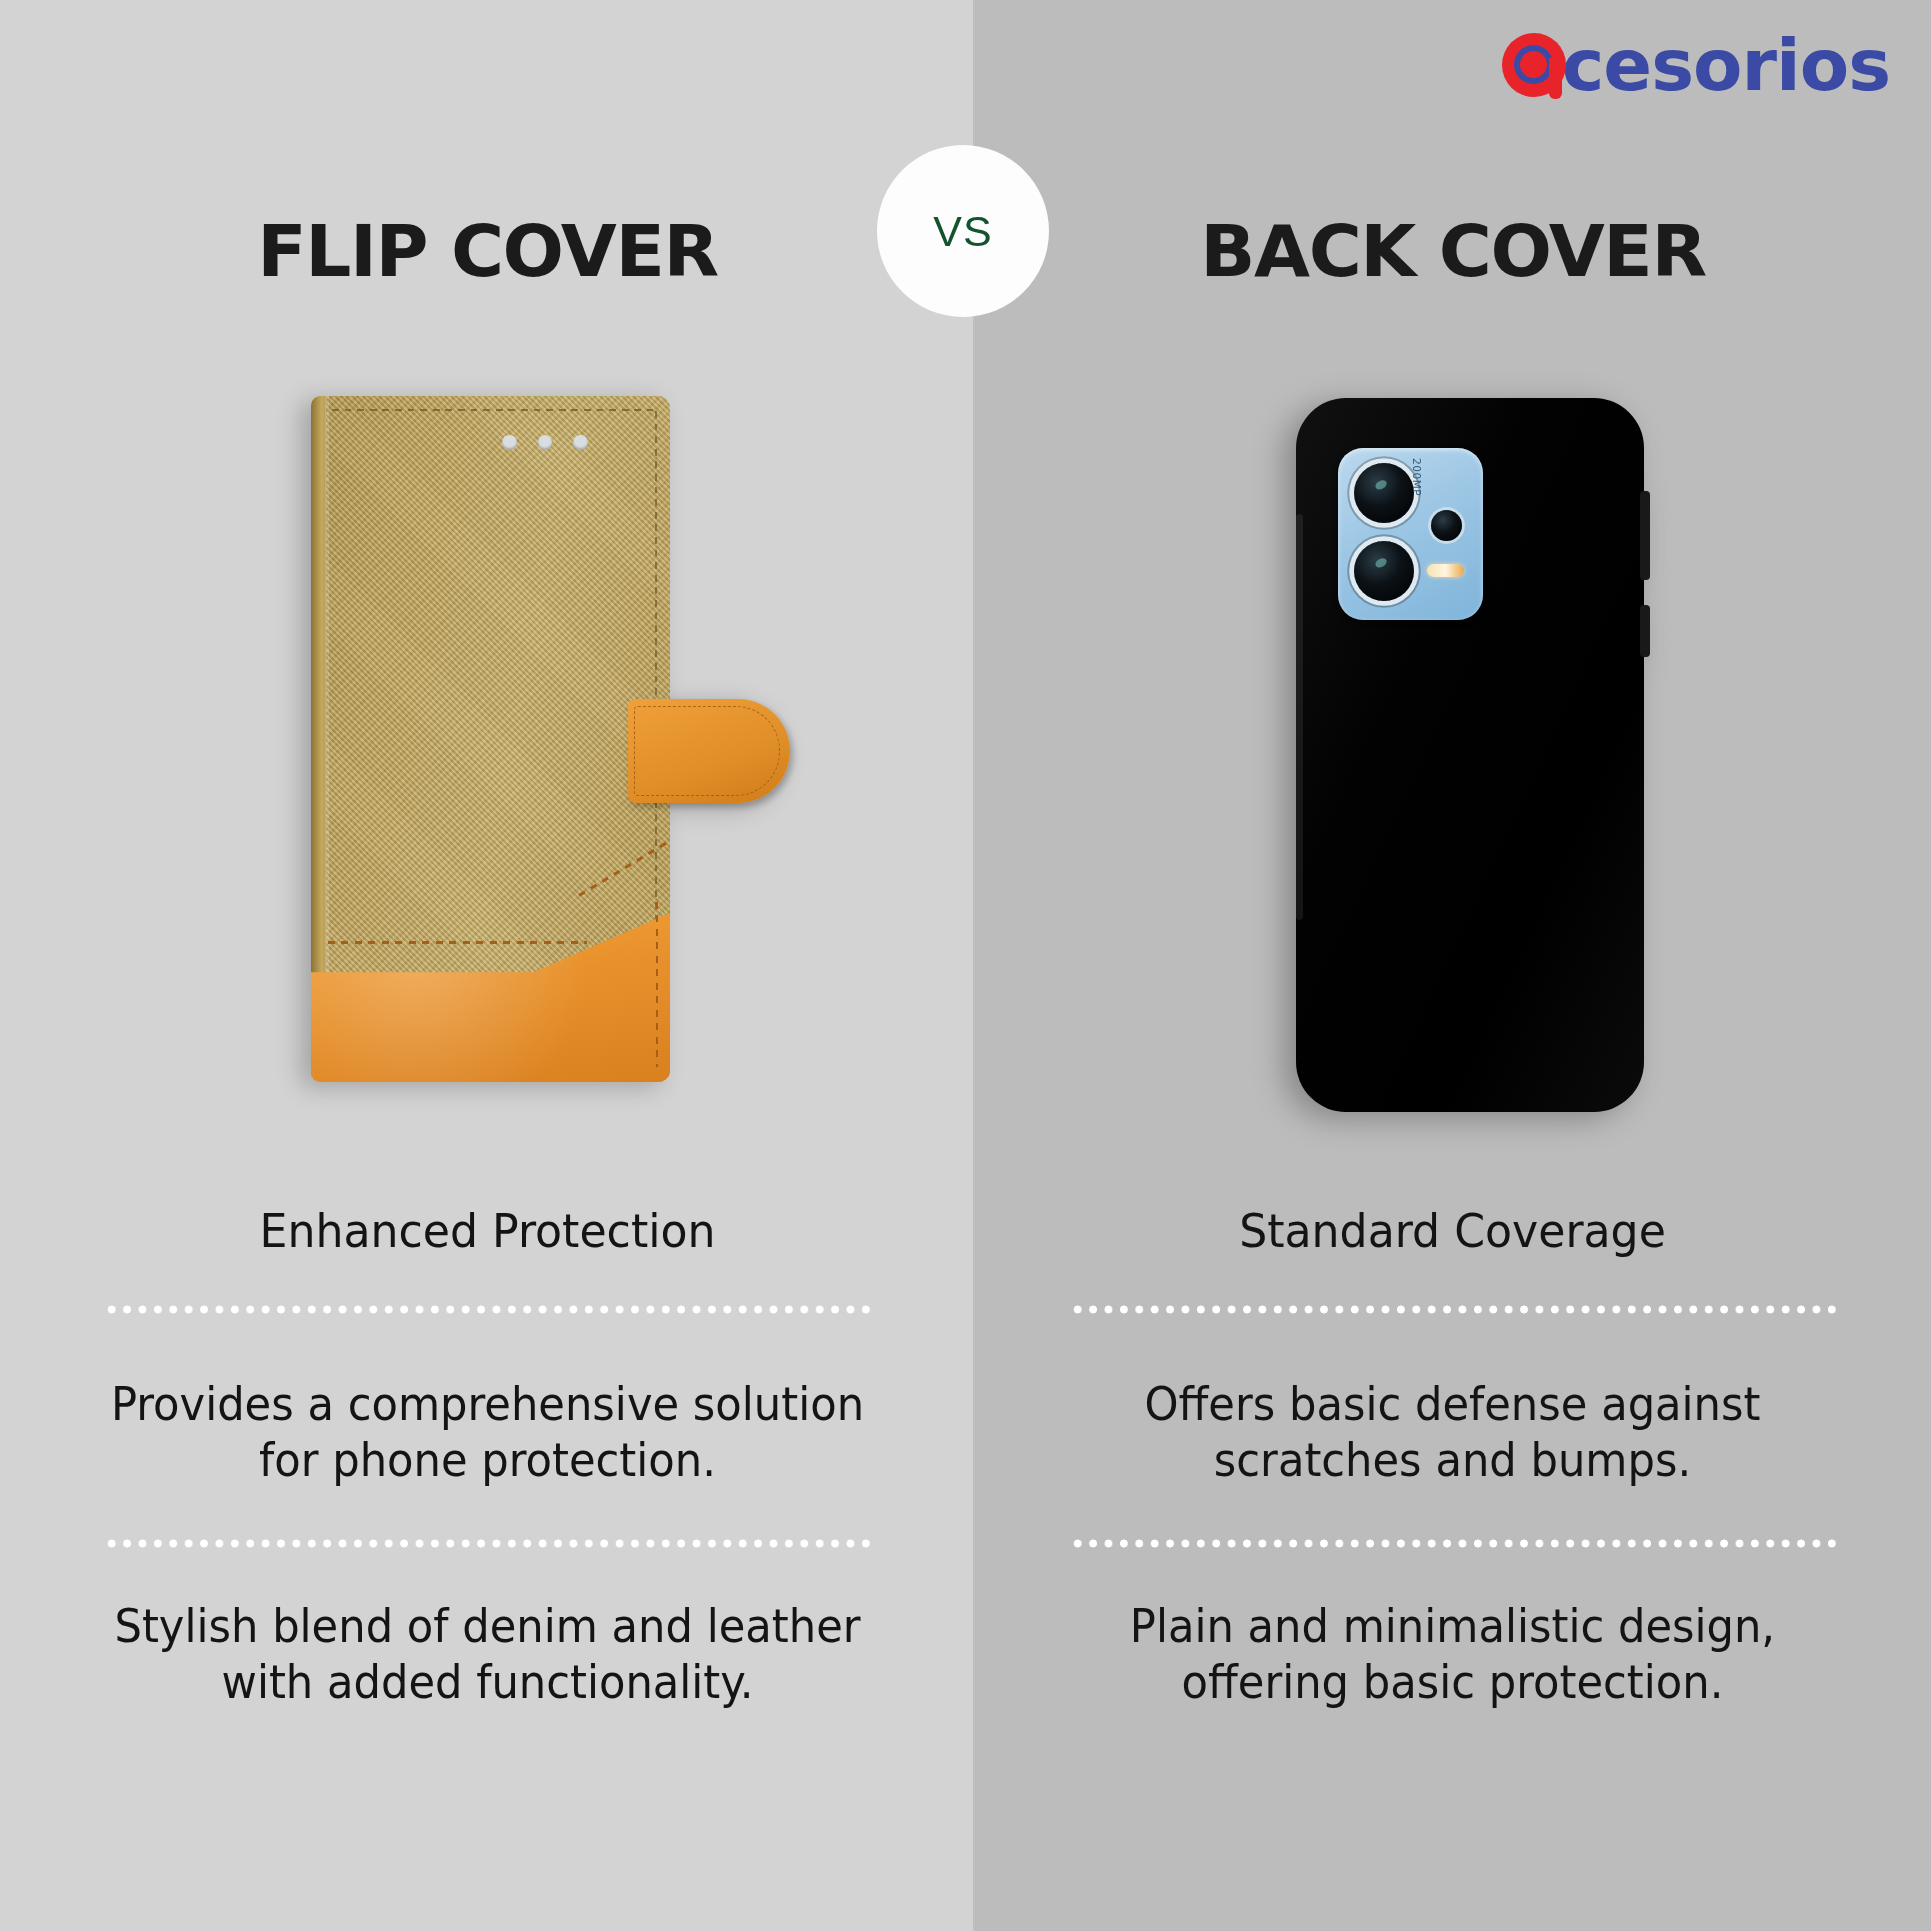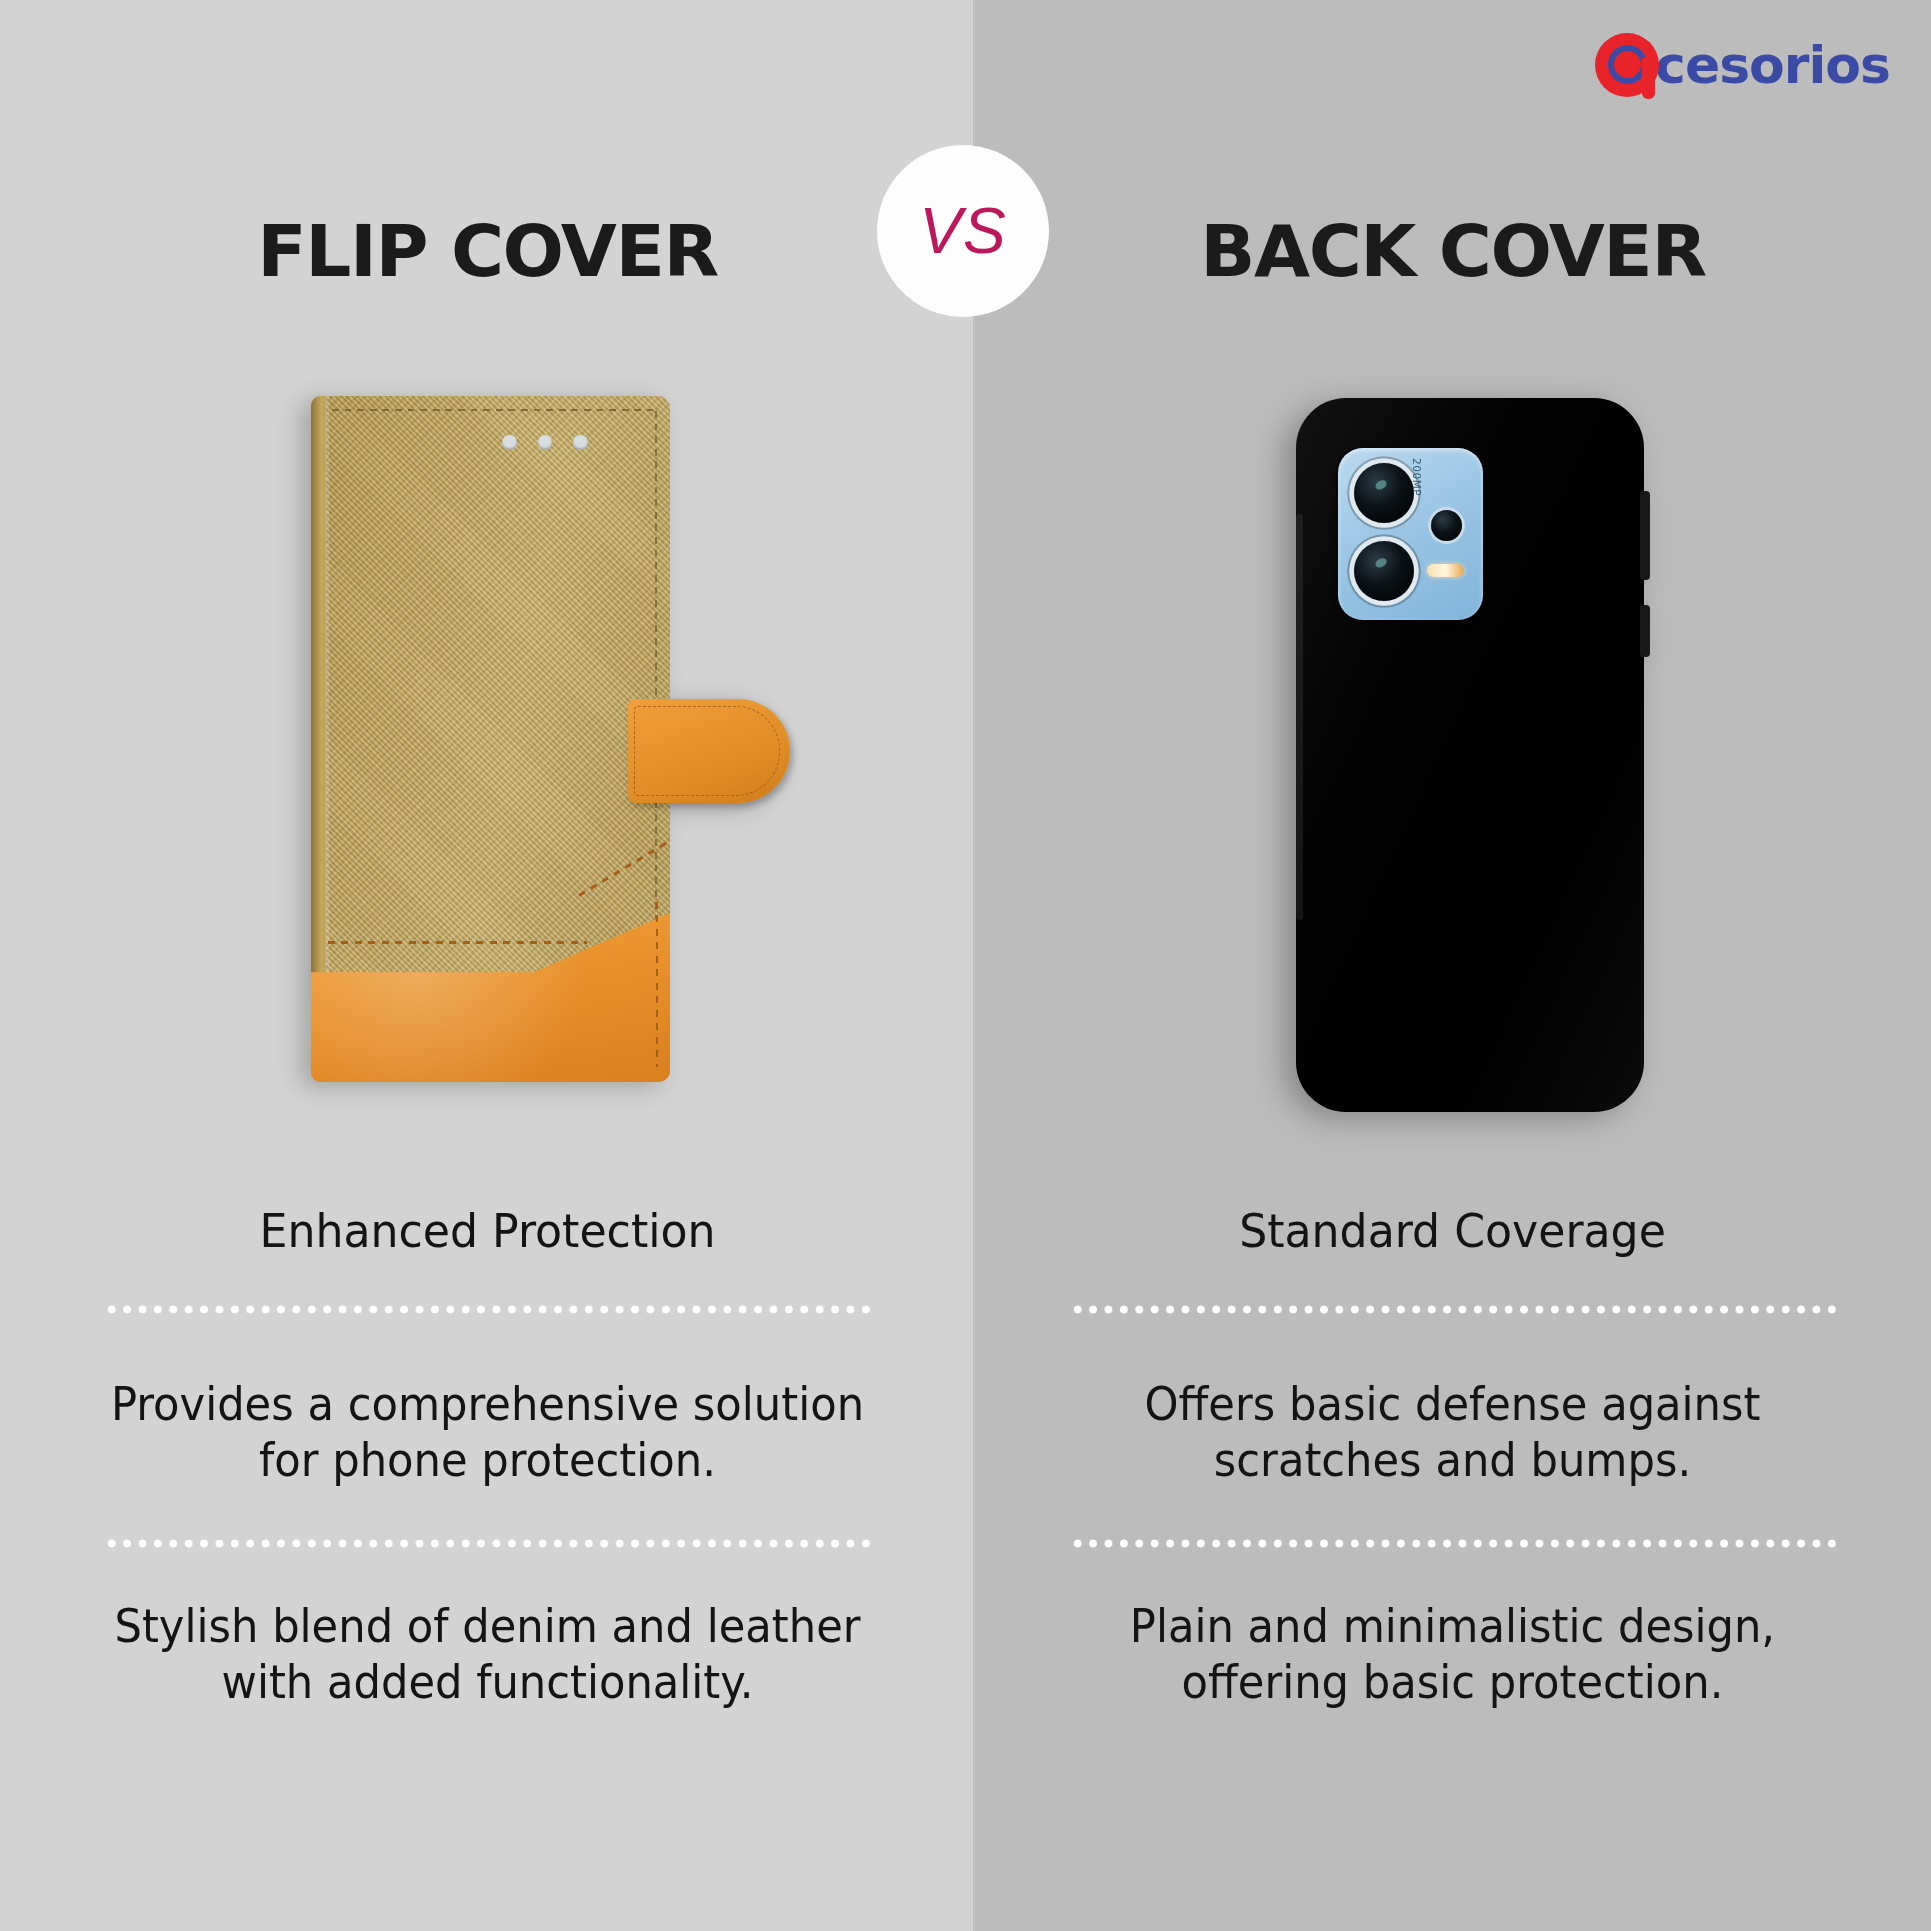--- a/index.html
+++ b/index.html
@@ -36,44 +36,43 @@
   }
   .logo-mark .inner-ring {
     position:absolute; left:12.6px; top:12.6px; width:39px; height:39px;
     border-radius:50%; border:6.8px solid #3b4ba5; background:#e8232a;
   }
   .logo-mark .tail {
     position:absolute; right:3.9px; top:25px; width:12.6px; height:41px;
     background:#e8232a; border-radius:0 0 5.8px 5.8px;
   }
   .logo-text {
-    font-size:52px; font-weight:700; letter-spacing:-1px;
+    font-size:72px; font-weight:700; letter-spacing:-1px;
     color:#3b4ba5; margin-left:-3.9px;
     font-family:"DejaVu Sans", sans-serif;
   }
 
   
   .heading {
     position:absolute; top:210px;
     font-size:71px; font-weight:700; letter-spacing:-1.4px;
     color:#1b1b1b; text-align:center;
     font-family:"DejaVu Sans", sans-serif;
     transform:scaleX(1.02);
   }
   .heading.left  { left:0;    width:975px; }
   .heading.right { left:975px; width:956px; }
 
   .vs-badge {
     position:absolute; left:877px; top:145px;
     width:172px; height:172px; border-radius:50%;
     background:#fdfdfd;
     display:flex; align-items:center; justify-content:center;
-    font-size:64px; color:#be185d; letter-spacing:1px;
+    font-size:43px; color:#14532d; letter-spacing:1px;
     z-index:6;
-    font-style:italic;
   }
 
   
   .flip-wrap {
     position:absolute; left:311px; top:396px;
     width:359px; height:686px;
     filter:drop-shadow(-9.7px 5.8px 11.6px rgba(0,0,0,.22));
   }
   .flip-body {
     position:absolute; inset:0;

